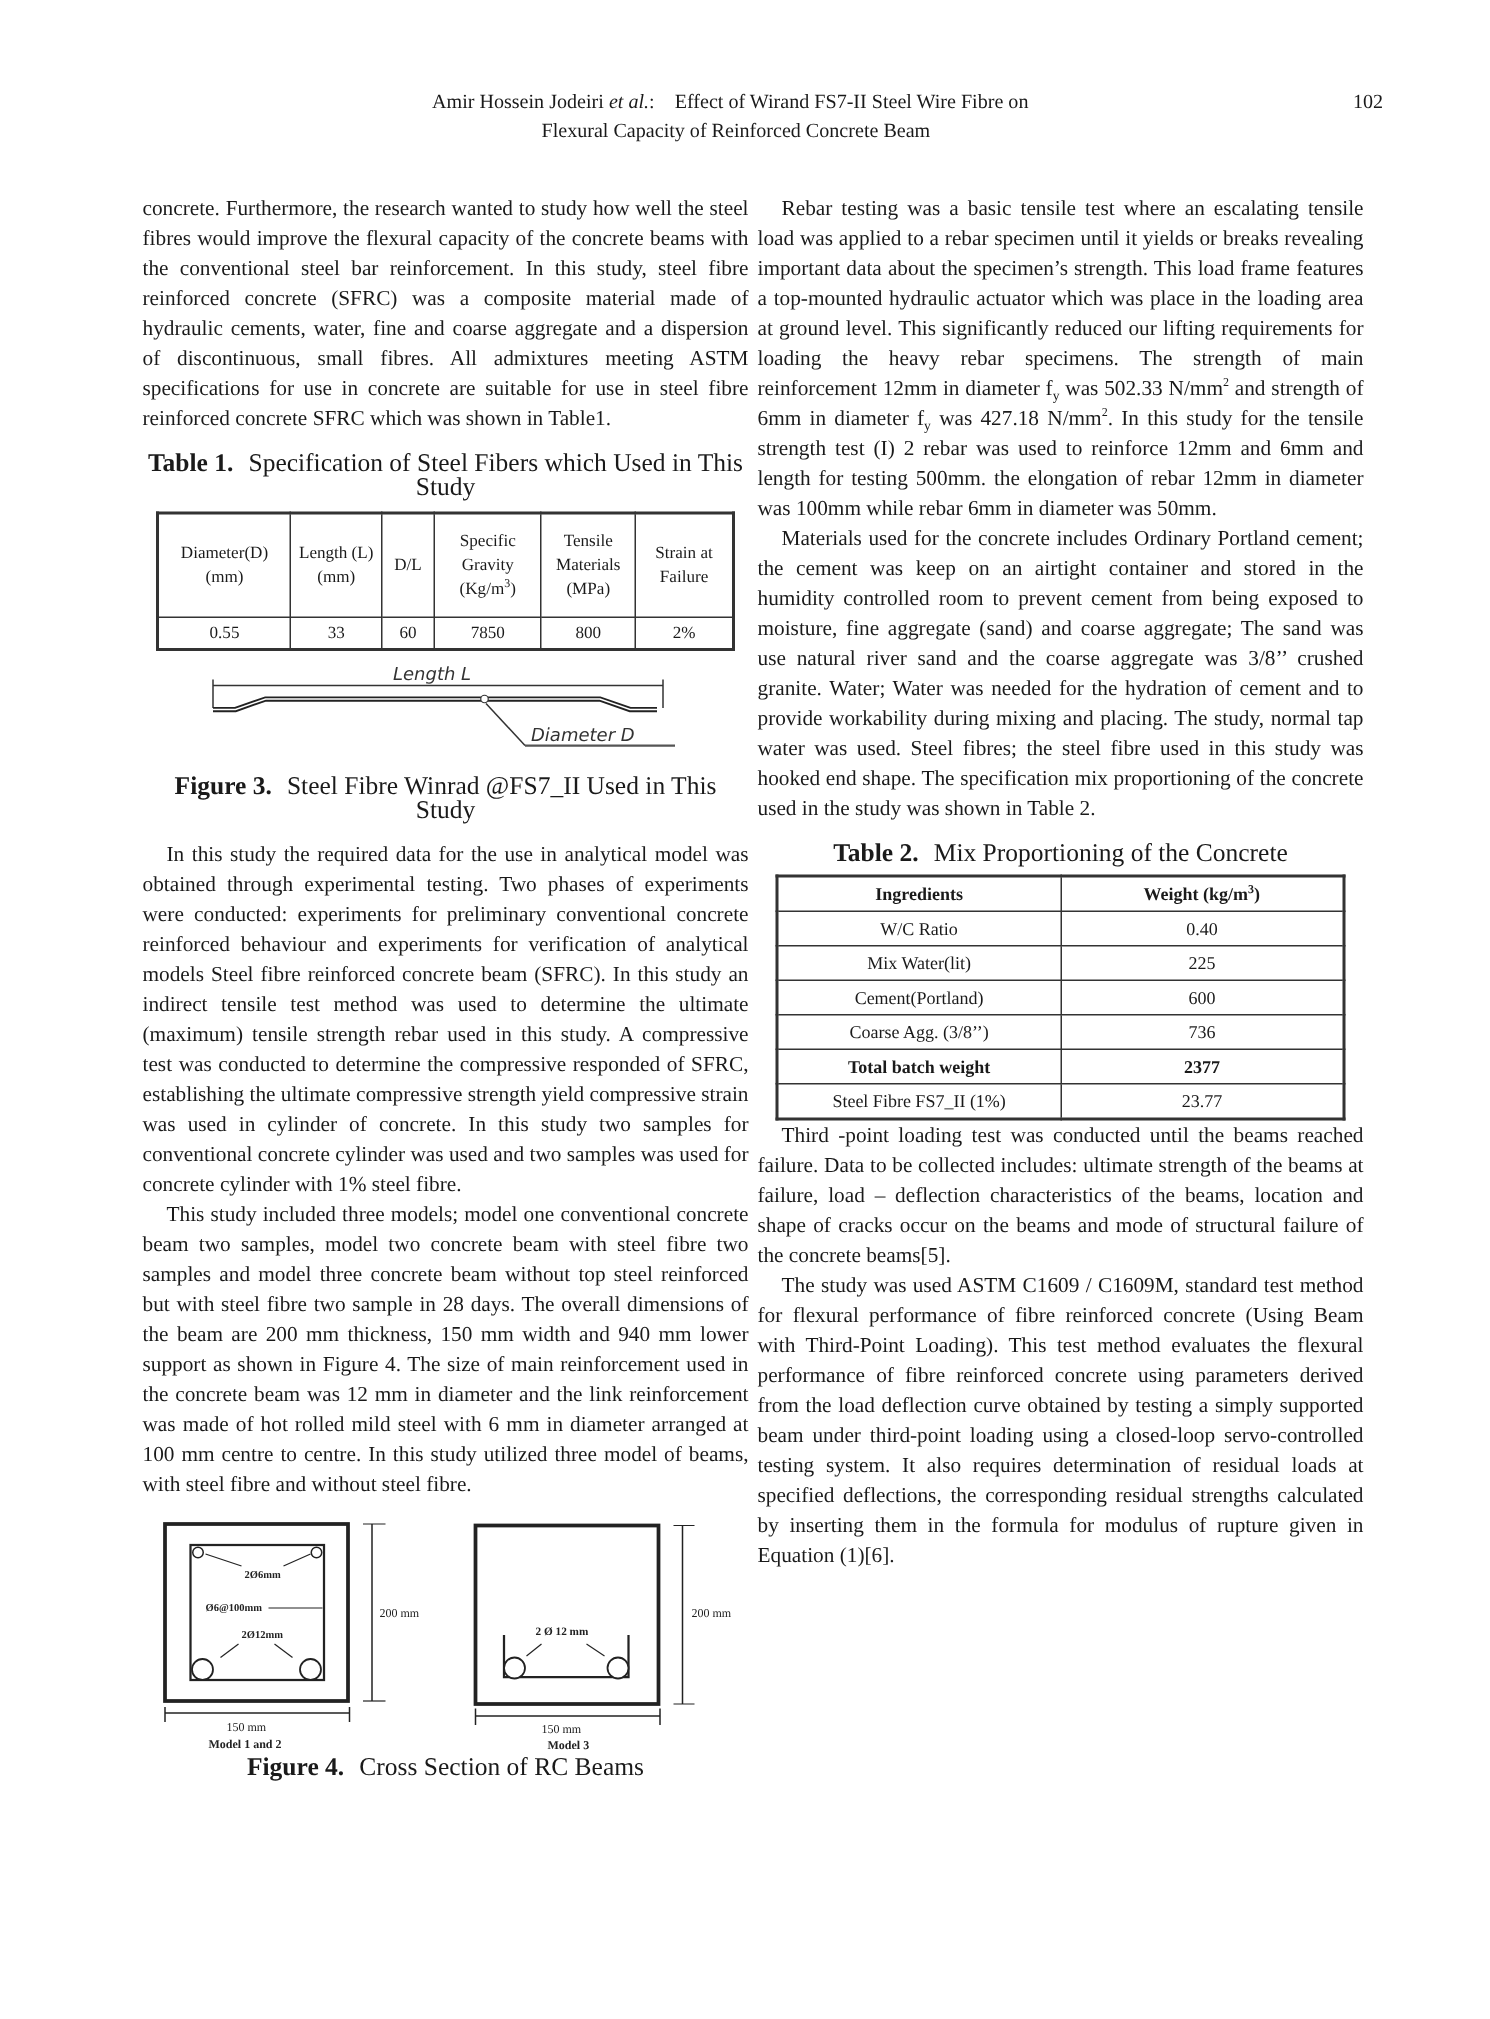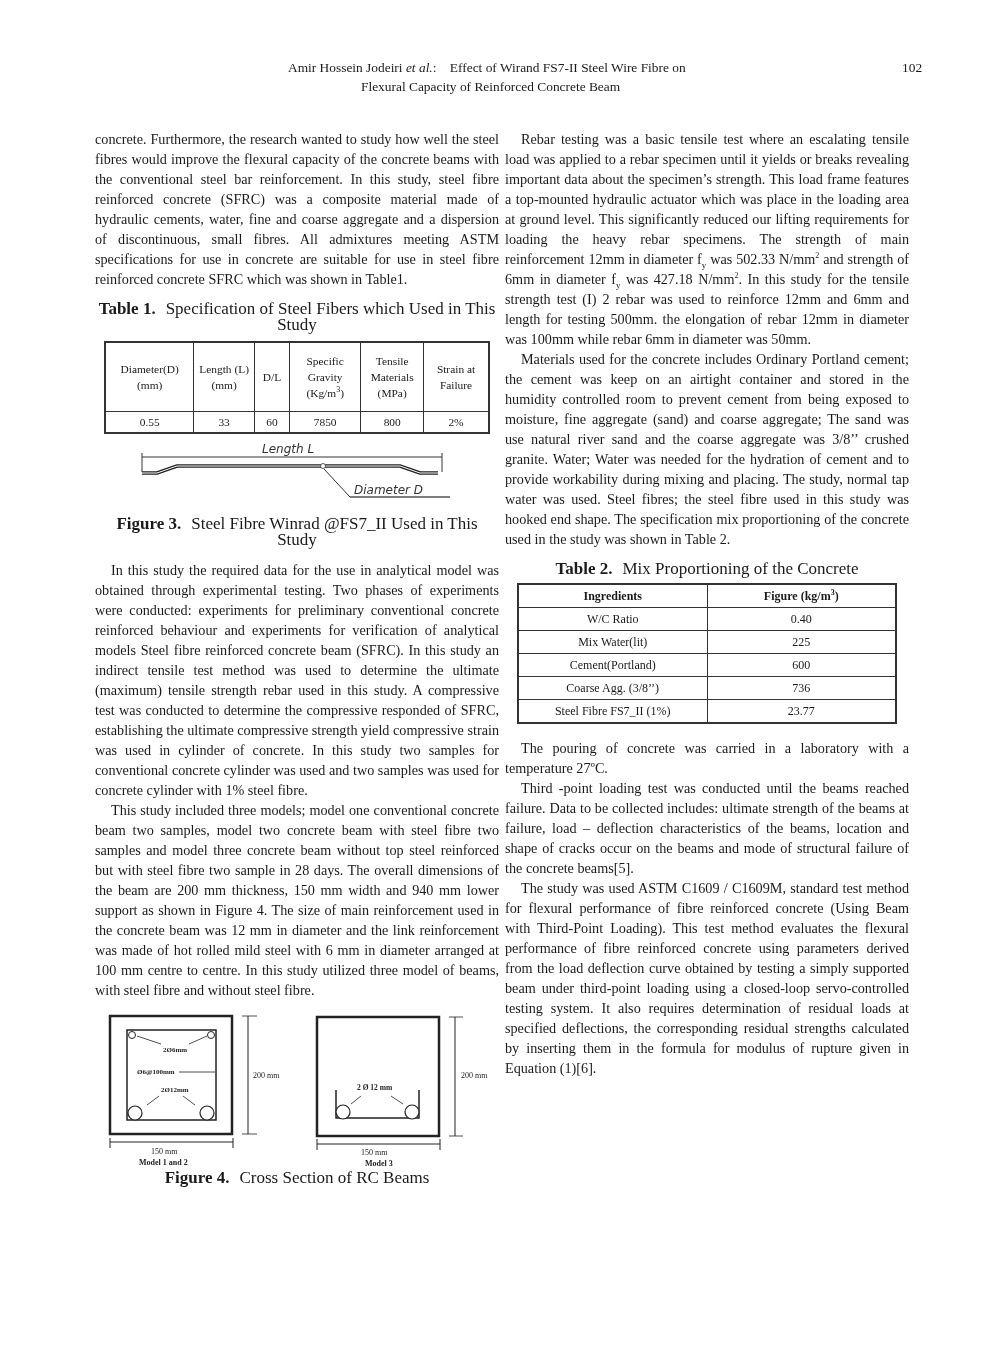--- a/index.html
+++ b/index.html
@@ -143,41 +143,44 @@
   <p class="ind"><span>Rebar testing was a basic tensile test where an escalating tensile load was applied to a rebar specimen until it yields or breaks revealing important data about the specimen’s strength. This load frame features a top-mounted hydraulic actuator which was place in the loading area at ground level. This significantly reduced our lifting requirements for loading the heavy rebar specimens. The strength of main reinforcement 12mm in diameter f</span><sub>y</sub><span> was 502.33 N/mm</span><sup>2</sup><span> and strength of 6mm in diameter f</span><sub>y</sub><span> was 427.18 N/mm</span><sup>2</sup><span>. In this study for the tensile strength test (I) 2 rebar was used to reinforce 12mm and 6mm and length for testing 500mm. the elongation of rebar 12mm in diameter was 100mm while rebar 6mm in diameter was 50mm.</span></p>
   <p class="ind">Materials used for the concrete includes Ordinary Portland cement; the cement was keep on an airtight container and stored in the humidity controlled room to prevent cement from being exposed to moisture, fine aggregate (sand) and coarse aggregate; The sand was use natural river sand and the coarse aggregate was 3/8’’ crushed granite. Water; Water was needed for the hydration of cement and to provide workability during mixing and placing. The study, normal tap water was used. Steel fibres; the steel fibre used in this study was hooked end shape. The specification mix proportioning of the concrete used in the study was shown in Table 2.</p>
 
   <div class="caption" style="margin-top:12px;">
     <b>Table 2.</b><span>Mix Proportioning of the Concrete</span>
   </div>
   <table class="t2" style="margin-top:6px;">
     <tbody>
         <tr>
       <td class="b" style="width:50%">Ingredients</td>
-      <td class="b"><span>Figure (kg/m</span><sup>3</sup><span>)</span></td>
+      <td class="b"><span>Weight (kg/m</span><sup>3</sup><span>)</span></td>
     </tr>
     <tr>
           <td>W/C Ratio</td>
           <td>0.40</td>
         </tr>
     <tr>
           <td>Mix Water(lit)</td>
           <td>225</td>
         </tr>
     <tr>
           <td>Cement(Portland)</td>
           <td>600</td>
         </tr>
     <tr>
           <td>Coarse Agg. (3/8’’)</td>
           <td>736</td>
         </tr>
     <tr>
+          <td class="b">Total batch weight</td>
+          <td class="b">2377</td>
+        </tr>
+    <tr>
           <td>Steel Fibre FS7_II (1%)</td>
           <td>23.77</td>
         </tr>
   </tbody>
     </table>
 
-  <p class="ind" style="margin-top:14px;">The pouring of concrete was carried in a laboratory with a temperature 27ºC.</p>
   <p class="ind">Third -point loading test was conducted until the beams reached failure. Data to be collected includes: ultimate strength of the beams at failure, load – deflection characteristics of the beams, location and shape of cracks occur on the beams and mode of structural failure of the concrete beams[5].</p>
   <p class="ind">The study was used ASTM C1609 / C1609M, standard test method for flexural performance of fibre reinforced concrete (Using Beam with Third-Point Loading). This test method evaluates the flexural performance of fibre reinforced concrete using parameters derived from the load deflection curve obtained by testing a simply supported beam under third-point loading using a closed-loop servo-controlled testing system. It also requires determination of residual loads at specified deflections, the corresponding residual strengths calculated by inserting them in the formula for modulus of rupture given in Equation (1)[6].</p>
 </div>
 
 </body></html>

